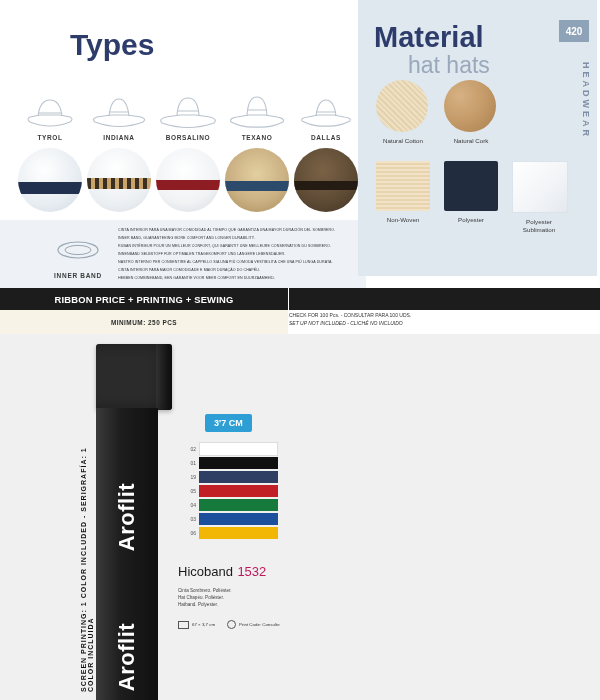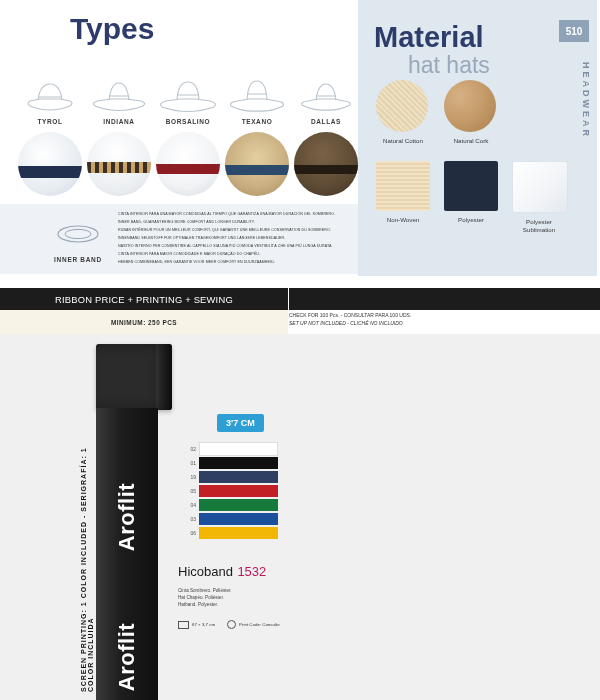--- a/index.html
+++ b/index.html
@@ -4,21 +4,21 @@
 <style>
   html,body{margin:0;padding:0;}
   body{
     width:600px;height:700px;background:#ffffff;
     font-family:"Liberation Sans", sans-serif;
     color:#231f20;overflow:hidden;position:relative;
   }
   .page{position:relative;width:600px;height:700px;}
 
   
-  .types-panel{position:absolute;left:0;top:0;width:366px;height:276px;background:#ffffff;}
+  .types-panel{position:absolute;left:0;top:16px;width:366px;height:276px;background:#ffffff;}
   .types-title{position:absolute;left:70px;top:14px;}
   .types-title .t1{
     font-size:30px;font-weight:bold;color:#2d3c6b;letter-spacing:0px;line-height:30px;
   }
   .types-title .t2{
     font-size:24px;color:#7f8fa6;line-height:26px;margin-left:42px;font-weight:normal;
   }
 
   .hat-row{position:absolute;left:18px;top:76px;width:340px;display:flex;justify-content:space-between;}
   .hat-cell{width:64px;text-align:center;}
@@ -65,21 +65,21 @@
   .b-cotton{background:repeating-linear-gradient(45deg,#efe0c3 0 2px,#e3d2ae 2px 4px);}
   .b-cork{background:radial-gradient(circle at 30% 30%,#d6b184 0%,#c49a68 50%,#a97f4f 100%);}
   .b-nonwoven{background:repeating-linear-gradient(0deg,#f2e3c6 0 2px,#e8d5b0 2px 4px);}
   .b-poly{background:#222c3f;}
   .b-polysub{background:linear-gradient(135deg,#ffffff 0%,#f2f4f7 60%,#e4e9ef 100%);border:1px solid #dde3ea;}
   .sw-row2{margin-top:16px;}
 
   
   .ribbon-bar{position:absolute;left:0;top:288px;width:600px;height:22px;background:#1c1c1c;color:#fff;
     display:flex;align-items:center;}
-  .rb-left{width:288px;text-align:center;font-size:9.4px;font-weight:normal;letter-spacing:.2px;}
+  .rb-left{width:288px;text-align:center;font-size:9.4px;font-weight:bold;letter-spacing:.2px;}
   .rb-div{width:1px;height:22px;background:#fff;}
   .rb-right{flex:1;text-align:center;font-size:9.4px;font-weight:bold;letter-spacing:.2px;}
 
   .sub-bar{position:absolute;left:0;top:310px;width:600px;height:24px;background:#ffffff;}
   .sub-left{position:absolute;left:0;top:0;width:288px;height:24px;background:#f7f4e7;
      display:flex;align-items:center;justify-content:center;}
   .sub-left span{font-size:6.4px;font-weight:bold;letter-spacing:.5px;color:#2b2b2b;}
   .sub-right{position:absolute;left:289px;top:2px;width:300px;font-size:5px;line-height:7.5px;color:#333;}
   .sub-right .it{font-style:italic;}
 
@@ -103,21 +103,21 @@
   .strap-black{position:absolute;left:96px;top:74px;width:62px;height:292px;
     background:linear-gradient(90deg,#3b3b3b 0%,#1d1d1d 40%,#101010 100%);}
   .strap-black .brand{position:absolute;left:-54px;top:96px;width:170px;transform:rotate(-90deg);
     color:#fff;font-size:22px;font-weight:bold;text-align:center;letter-spacing:.5px;}
   .strap-black .brand2{position:absolute;left:-54px;top:236px;width:170px;transform:rotate(-90deg);
     color:#fff;font-size:22px;font-weight:bold;text-align:center;letter-spacing:.5px;}
 
   
   .size-tag{position:absolute;background:#2e9fd4;color:#fff;font-size:9px;font-weight:bold;
      padding:4px 9px;border-radius:2px;}
-  .tag-left{left:205px;top:80px;margin-left:12px;}
+  .tag-left{left:205px;top:80px;}
 
   
   .colorchart{position:absolute;left:182px;top:108px;width:96px;}
   .cc-row{display:flex;align-items:center;height:14px;}
   .cc-num{width:14px;font-size:5px;color:#555;text-align:right;padding-right:3px;}
   .cc-sw{flex:1;height:12px;}
 
   
   .info{position:absolute;width:150px;}
   .info-left{left:178px;top:228px;}
@@ -208,21 +208,21 @@
         <div>HEBBEN COMBINEBAND, EEN GARANTIE VOOR MEER COMFORT EN DUURZAAMHEID.</div>
       </div>
     </div>
   </div>
 
   <div class="mat-panel">
     <div class="mat-title">
       <div class="m1">Material</div>
       <div class="m2">hat hats</div>
     </div>
-    <div class="badge">510</div>
+    <div class="badge">420</div>
     <div class="vert-label">HEADWEAR</div>
 
     <div class="swatch-grid">
       <div class="sw-row">
         <div class="sw">
           <div class="sw-circ b-cotton"></div>
           <div class="sw-cap">Natural
 Cotton</div>
         </div>
         <div class="sw">

